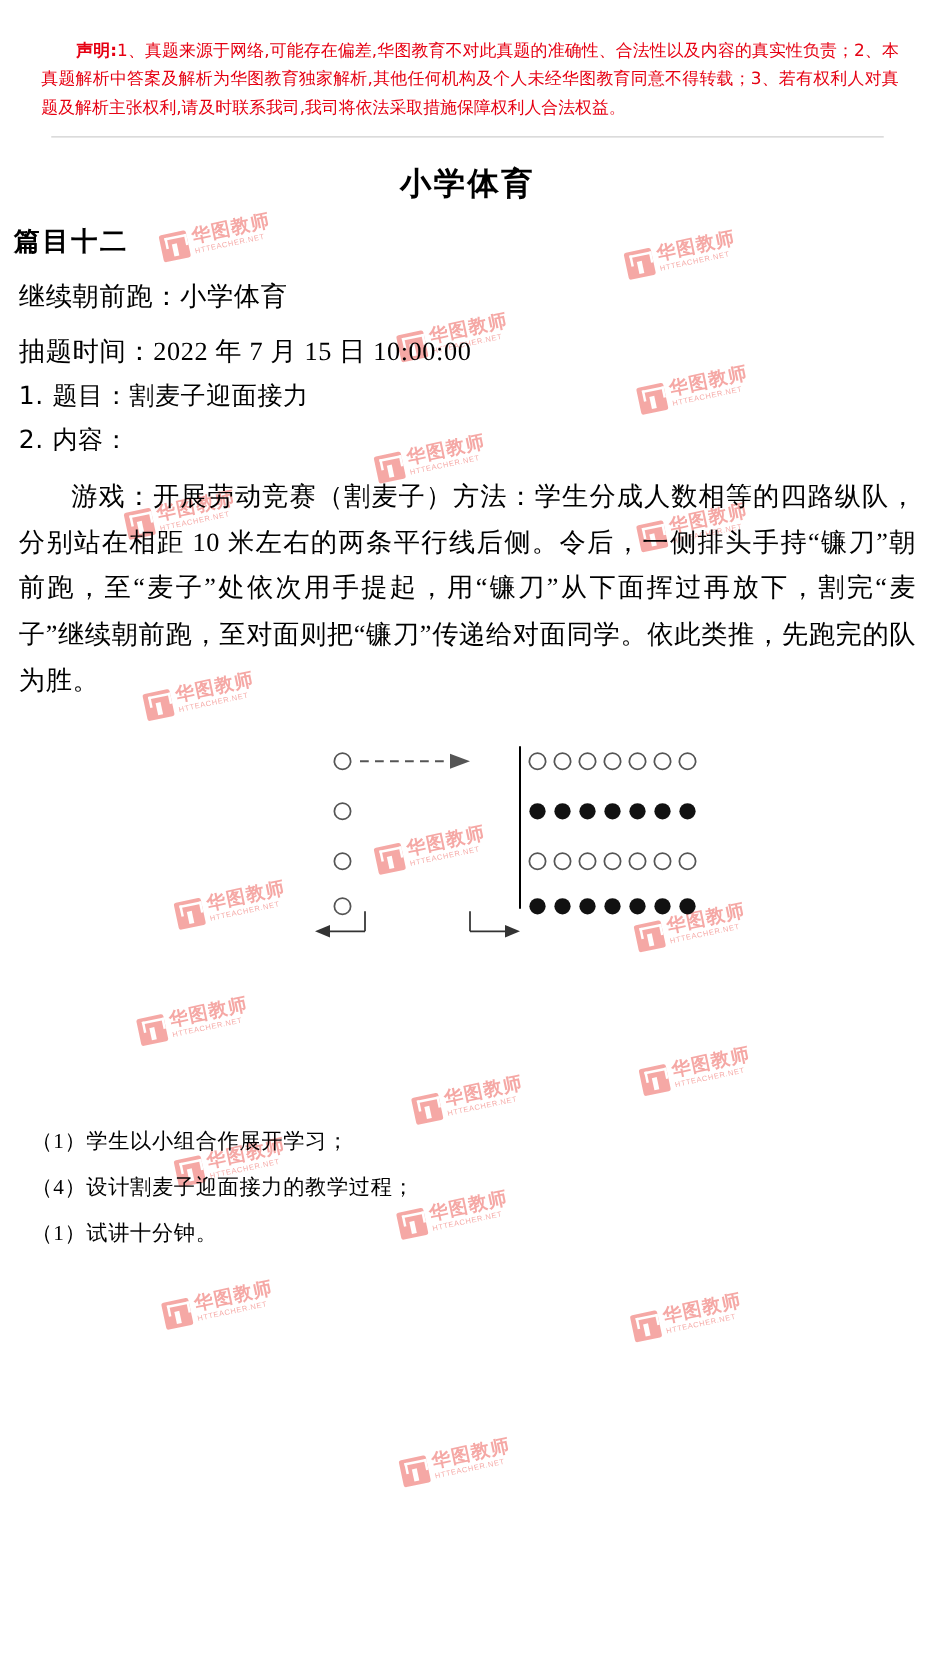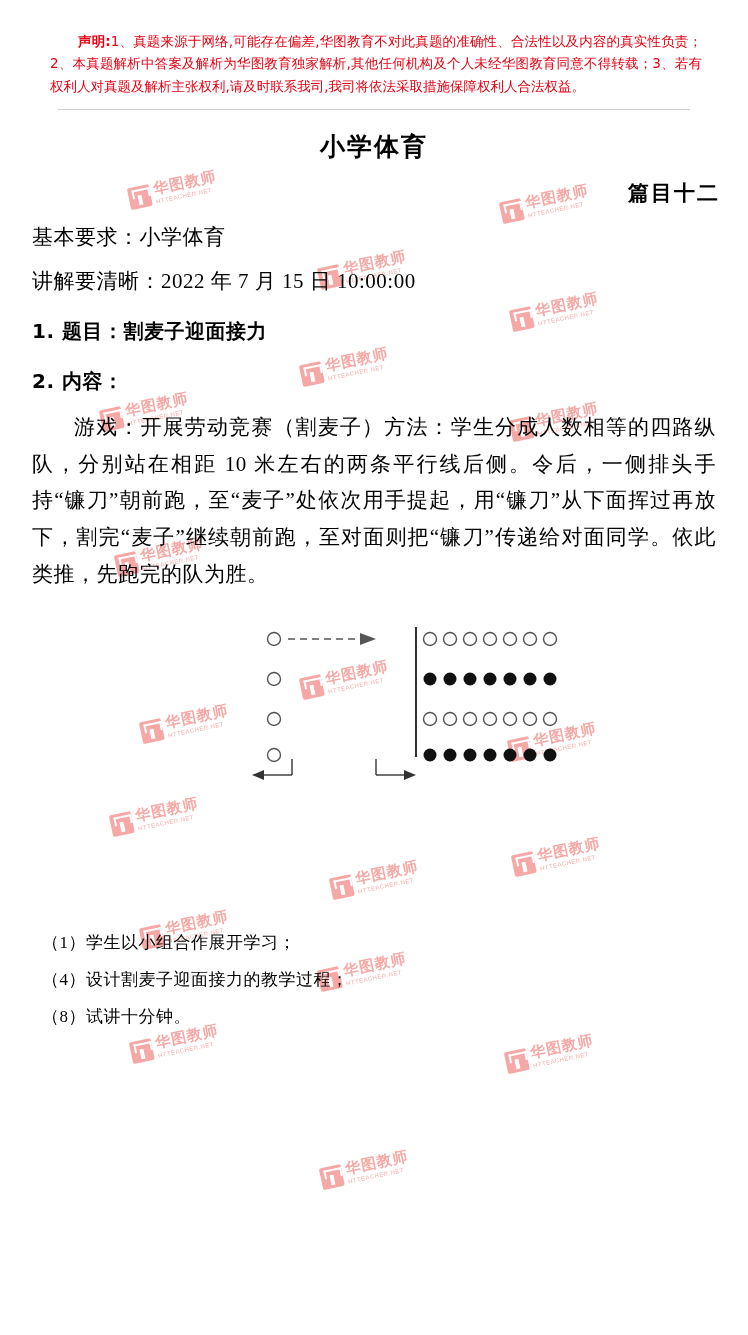--- a/index.html
+++ b/index.html
@@ -73,21 +73,21 @@
     font-size: 6px;
     color: #e8322b;
     letter-spacing: 0.5px;
     margin-top: 2px;
   }
 
   
   #content {
     position: relative;
     z-index: 10;
-    padding: 0 28px;
+    padding: 0 11px;
   }
 
   .disclaimer {
     color: #e60012;
     font-family: "DejaVu Sans", sans-serif;
     font-size: 13.5px;
     line-height: 1.65;
     text-align: justify;
     padding: 30px 18px 0 22px;
     text-indent: 28px;
@@ -102,41 +102,41 @@
 
   .doc-title {
     text-align: center;
     font-family: "DejaVu Sans", sans-serif;
     font-weight: bold;
     font-size: 25px;
     margin-top: 20px;
     letter-spacing: 2px;
   }
   .doc-subtitle {
-    text-align: right;
+    text-align: left;
     font-family: "DejaVu Sans", sans-serif;
     font-weight: bold;
     font-size: 21px;
     margin-top: 16px;
     letter-spacing: 2px;
   }
 
   .meta-line {
     font-size: 21px;
     margin-top: 16px;
     padding-left: 4px;
     letter-spacing: 0.5px;
   }
   .meta-line:first-of-type { margin-top: 26px; }
 
   .section-head {
     font-family: "DejaVu Sans", sans-serif;
-    font-weight: bold;
+    font-weight: normal;
     font-size: 20px;
-    margin-top: 23px;
+    margin-top: 8px;
     padding-left: 4px;
     letter-spacing: 0.5px;
   }
 
   .body-para {
     font-size: 21px;
     line-height: 1.75;
     text-align: justify;
     text-indent: 42px;
     margin-top: 14px;
@@ -304,24 +304,24 @@
   <div class="disclaimer">
     <b>声明:</b><span>1、真题来源于网络,可能存在偏差,华图教育不对此真题的准确性、合法性以及内容的真实性负责；2、本真题解析中答案及解析为华图教育独家解析,其他任何机构及个人未经华图教育同意不得转载；3、若有权利人对真题及解析主张权利,请及时联系我司,我司将依法采取措施保障权利人合法权益。</span>
   </div>
 
   <hr class="rule">
 
   <div class="doc-title">小学体育</div>
   <div class="doc-subtitle">篇目十二</div>
 
   <div class="meta-line">
-    <span>基本要求：</span><span>小学体育</span>
+    <span>继续朝前跑：</span><span>小学体育</span>
   </div>
   <div class="meta-line">
-    <span>讲解要清晰：</span><span>2022 年 7 月 15 日 10:00:00</span>
+    <span>抽题时间：</span><span>2022 年 7 月 15 日 10:00:00</span>
   </div>
 
   <div class="section-head">1. 题目：割麦子迎面接力</div>
   <div class="section-head">2. 内容：</div>
 
   <div class="body-para">游戏：开展劳动竞赛（割麦子）方法：学生分成人数相等的四路纵队，分别站在相距 10 米左右的两条平行线后侧。令后，一侧排头手持“镰刀”朝前跑，至“麦子”处依次用手提起，用“镰刀”从下面挥过再放下，割完“麦子”继续朝前跑，至对面则把“镰刀”传递给对面同学。依此类推，先跑完的队为胜。</div>
 
   <div class="diagram-wrap">
     <svg width="420" height="290" viewBox="0 0 420 290">
 
@@ -380,15 +380,15 @@
         <circle cx="326" cy="138" r="6.5" fill="#111"></circle>
         <circle cx="346" cy="138" r="6.5" fill="#111"></circle>
         <circle cx="366" cy="138" r="6.5" fill="#111"></circle>
         <circle cx="386" cy="138" r="6.5" fill="#111"></circle>
       </g>
     </svg>
   </div>
 
   <div class="req-item">（1）学生以小组合作展开学习；</div>
   <div class="req-item">（4）设计割麦子迎面接力的教学过程；</div>
-  <div class="req-item">（8）试讲十分钟。</div>
+  <div class="req-item">（1）试讲十分钟。</div>
 
 </div>
 
 </body></html>

